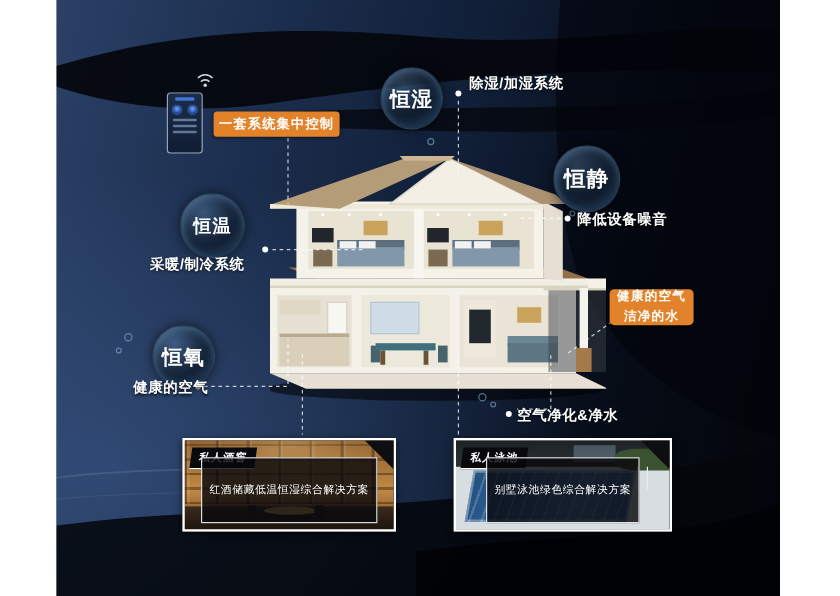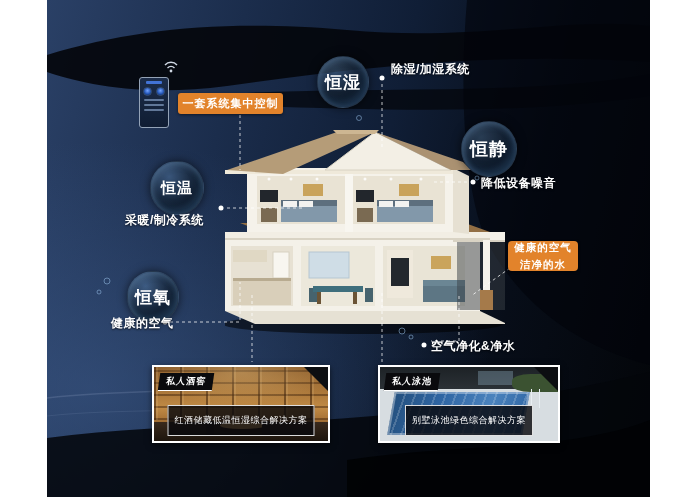--- a/index.html
+++ b/index.html
@@ -75,21 +75,21 @@
   .pool-water{position:absolute;left:6%;top:34%;width:76%;height:58%;transform:skewX(-10deg);
       background:linear-gradient(100deg,#24507e,#2f66a4 35%,#4b83bd 70%,#2f66a4);
       box-shadow:inset 0 0 0 2px rgba(255,255,255,.35);}
   .pool-ripple{position:absolute;inset:0;
       background:repeating-linear-gradient(100deg, rgba(255,255,255,.18) 0 2px, transparent 2px 10px);}
   .pool-ladder{position:absolute;right:10%;top:30%;width:7px;height:26%;
       border-left:1.5px solid #e8eef2;border-right:1.5px solid #e8eef2;}
   .tag{position:absolute;left:5px;top:6px;background:#0a0a0d;color:#fff;font-size:9px;font-weight:bold;
        padding:2px 7px;letter-spacing:1px;border-bottom:1.5px solid #fff;transform:skewX(-8deg);white-space:nowrap;}
   .caption{position:absolute;bottom:5px;left:50%;transform:translateX(-50%);background:rgba(8,8,12,.82);
-       border:1px solid rgba(255,255,255,.85);color:#fff;font-size:9px;letter-spacing:.5px;padding:8px 6px;
+       border:1px solid rgba(255,255,255,.85);color:#fff;font-size:9px;letter-spacing:.5px;padding:20px 6px;
        white-space:nowrap;}
   .corner-fold{position:absolute;top:0;right:0;width:0;height:0;
        border-left:24px solid transparent;border-top:24px solid #0c0e11;}
 </style>
 </head>
 <body>
 
 <div class="stage">
   <div class="canvas">
 

